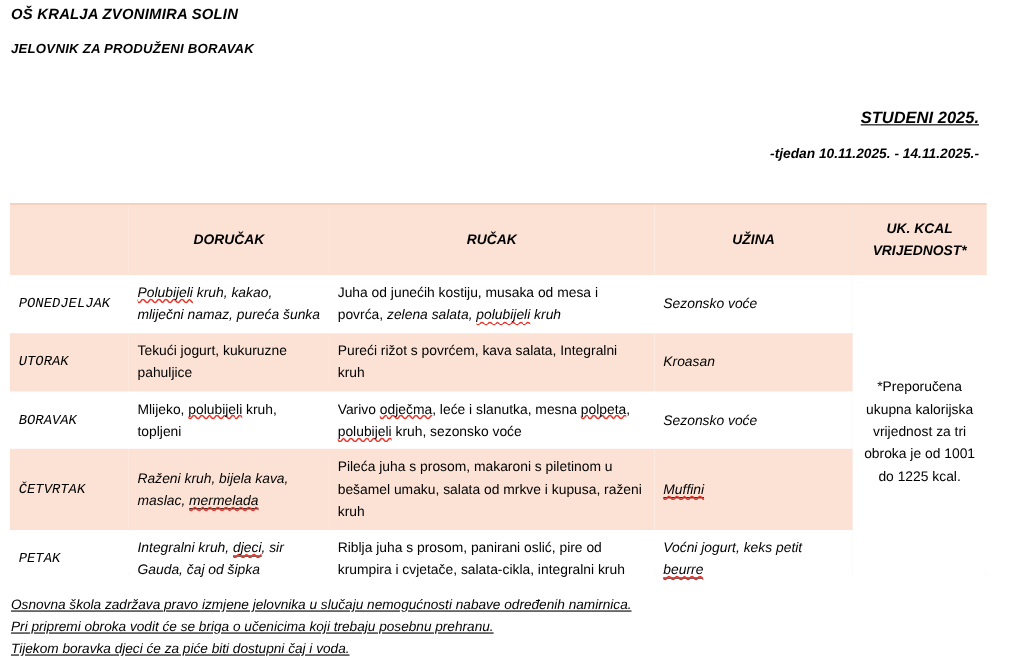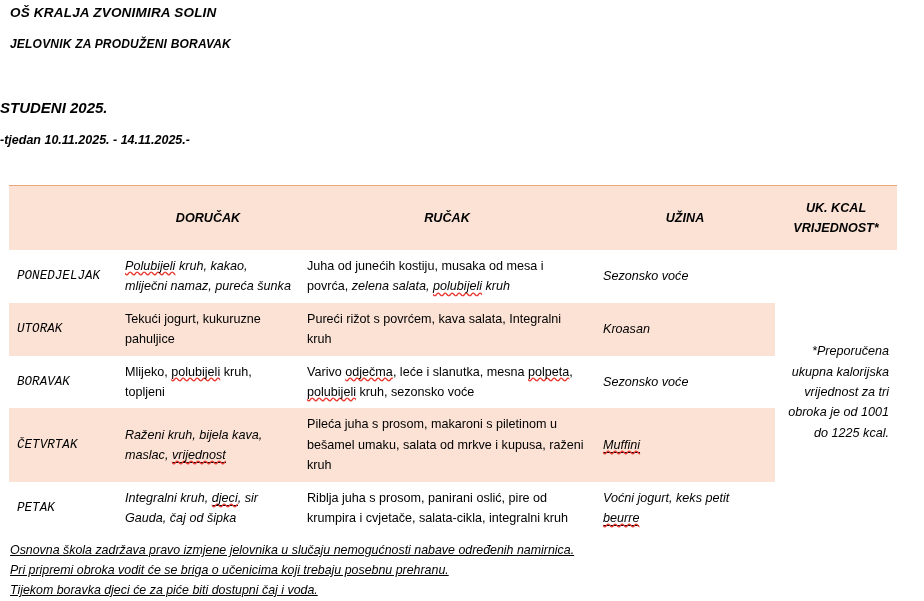--- a/index.html
+++ b/index.html
@@ -40,31 +40,32 @@
     font-weight: bold;
     font-style: italic;
     font-size: 12px;
     letter-spacing: 0.2px;
   }
   .month-title {
     position: absolute;
     left: 0;
     top: 99px;
     width: 890px;
-    text-align: left;
+    text-align: right;
     font-weight: bold;
     font-style: italic;
     font-size: 15px;
+    text-decoration: underline;
   }
   .week-title {
     position: absolute;
     left: 0;
     top: 133px;
     width: 890px;
-    text-align: left;
+    text-align: right;
     font-weight: bold;
     font-style: italic;
     font-size: 12.5px;
   }
 
   
   table.menu {
     position: absolute;
     left: 9px;
     top: 186px;
@@ -94,22 +95,21 @@
   tr.plain td { background: #ffffff; }
 
   td.day {
     font-style: italic;
     font-size: 12.8px;
     padding-left: 10px;
     white-space: nowrap;
     font-family: Liberation Mono, monospace;
   }
   td.kcal {
-    text-align: right;
-    font-style: italic;
+    text-align: center;
     font-size: 12.8px;
     line-height: 1.62;
     background: #ffffff !important;
     vertical-align: middle;
     padding: 4px 10px;
   }
 
   
   col.c-day  { width: 108px; }
   col.c-dor  { width: 182px; }
@@ -220,21 +220,21 @@
 
       <tr class="plain">
         <td class="day">BORAVAK</td>
         <td class="rg">Mlijeko, <span class="sp">polubijeli</span> kruh, topljeni</td>
         <td class="rg">Varivo <span class="sp">odječma</span>, leće i slanutka, mesna <span class="sp">polpeta</span>, <span class="sp">polubijeli</span> kruh, sezonsko voće</td>
         <td class="it">Sezonsko voće</td>
       </tr>
 
       <tr class="shaded">
         <td class="day">ČETVRTAK</td>
-        <td class="it">Raženi kruh, bijela kava, maslac, <span class="uw">vrijednost</span></td>
+        <td class="it">Raženi kruh, bijela kava, maslac, <span class="uw">mermelada</span></td>
         <td class="rg">Pileća juha s prosom, makaroni s piletinom u bešamel umaku, salata od mrkve i kupusa, raženi kruh</td>
         <td class="it"><span class="uw">Muffini</span></td>
       </tr>
 
       <tr class="plain">
         <td class="day">PETAK</td>
         <td class="it">Integralni kruh, <span class="uw">djeci</span>, sir Gauda, čaj od šipka</td>
         <td class="rg">Riblja juha s prosom, panirani oslić, pire od krumpira i cvjetače, salata-cikla, integralni kruh</td>
         <td class="it">Voćni jogurt, keks petit <span class="uw">beurre</span></td>
       </tr>

